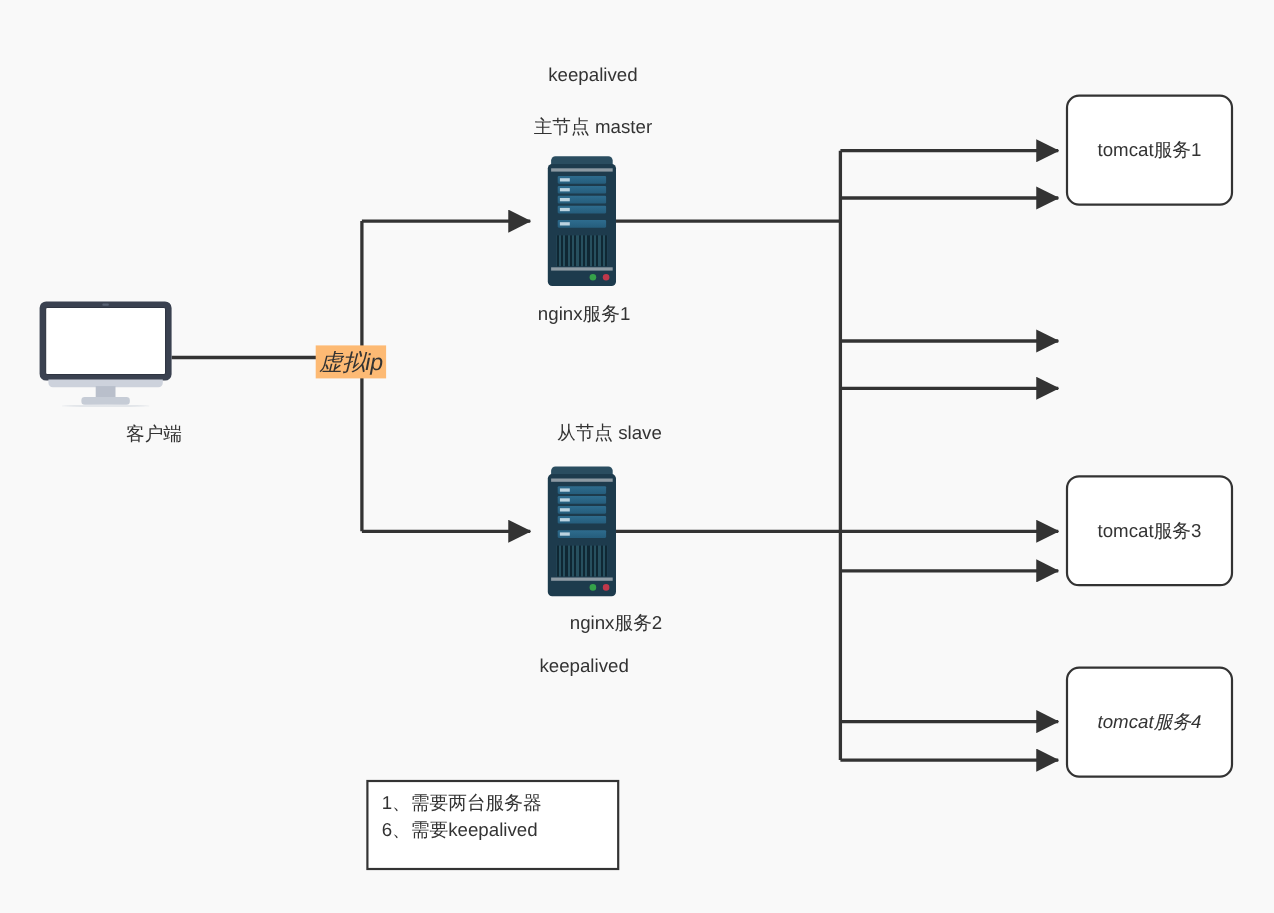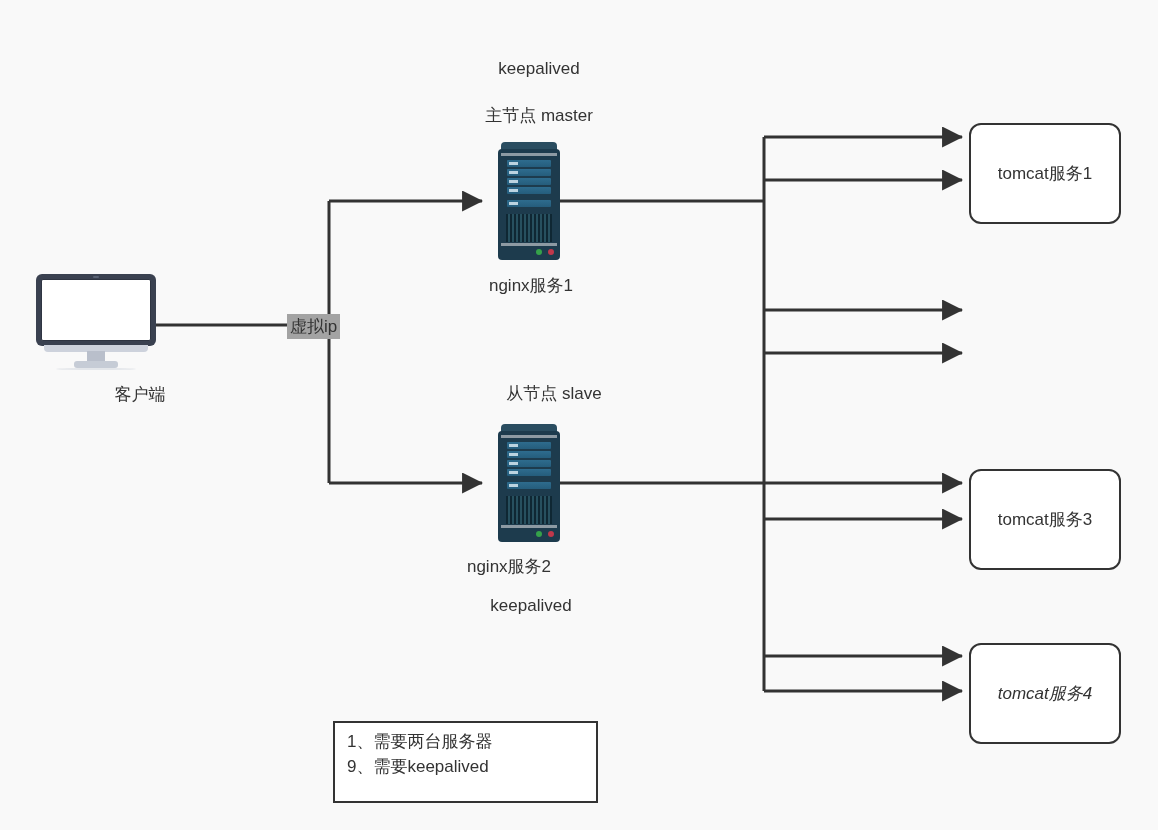--- a/index.html
+++ b/index.html
@@ -29,54 +29,53 @@
     line-height: 1.2;
     white-space: nowrap;
     text-align: right;
   }
   .lbl.center {
     transform: translateX(-50%);
   }
   .vip-label {
     position: absolute;
     color: #333333;
-    font-size: 17px;
-    background: #a3a3a3;
+    font-size: 21px;
+    background: #fdba74;
     padding: 1px 3px;
     white-space: nowrap;
+    font-style: italic;
   }
   .tomcat-box {
     position: absolute;
     width: 152px;
     height: 101px;
     background: #ffffff;
     border: 2px solid #333333;
     border-radius: 12px;
     box-sizing: border-box;
     display: flex;
     align-items: center;
     justify-content: center;
     color: #333333;
     font-size: 17px;
-    margin-top: 37px;
   }
   .notes-box {
     position: absolute;
     left: 333px;
     top: 709px;
-    width: 265px;
+    width: 230px;
     height: 82px;
     background: #ffffff;
     border: 2px solid #333333;
     box-sizing: border-box;
     padding: 7px 0 0 12px;
     color: #333333;
     font-size: 17px;
     line-height: 1.45;
-    margin-top: 12px;
   }
   .notes-box div { white-space: nowrap; }
 
   
   .monitor {
     position: absolute;
     left: 36px;
     top: 274px;
     width: 120px;
     height: 82px;
@@ -293,31 +292,31 @@
       <div class="bay"></div>
       <div class="bay"></div>
       <div class="bay gap"></div>
       <div class="bay"></div>
     </div>
     <div class="vents"></div>
     <div class="footline"></div>
     <div class="led-g"></div>
     <div class="led-r"></div>
   </div>
-  <div class="lbl center" style="left:509px; top:557px;">nginx服务2</div>
+  <div class="lbl center" style="left:560px; top:557px;">nginx服务2</div>
   <div class="lbl center" style="left:531px; top:596px;">keepalived</div>
 
   <div class="tomcat-box" style="left:969px; top:86px;">
     <span>tomcat服务1</span>
   </div>
   <div class="tomcat-box" style="left:969px; top:432px;">
     <span>tomcat服务3</span>
   </div>
   <div class="tomcat-box" style="left:969px; top:606px;font-style:italic;">
     <span>tomcat服务4</span>
   </div>
 
   <div class="notes-box">
     <div>1、需要两台服务器</div>
-    <div>9、需要keepalived</div>
+    <div>6、需要keepalived</div>
   </div>
 
 </div>
 
 </body></html>

